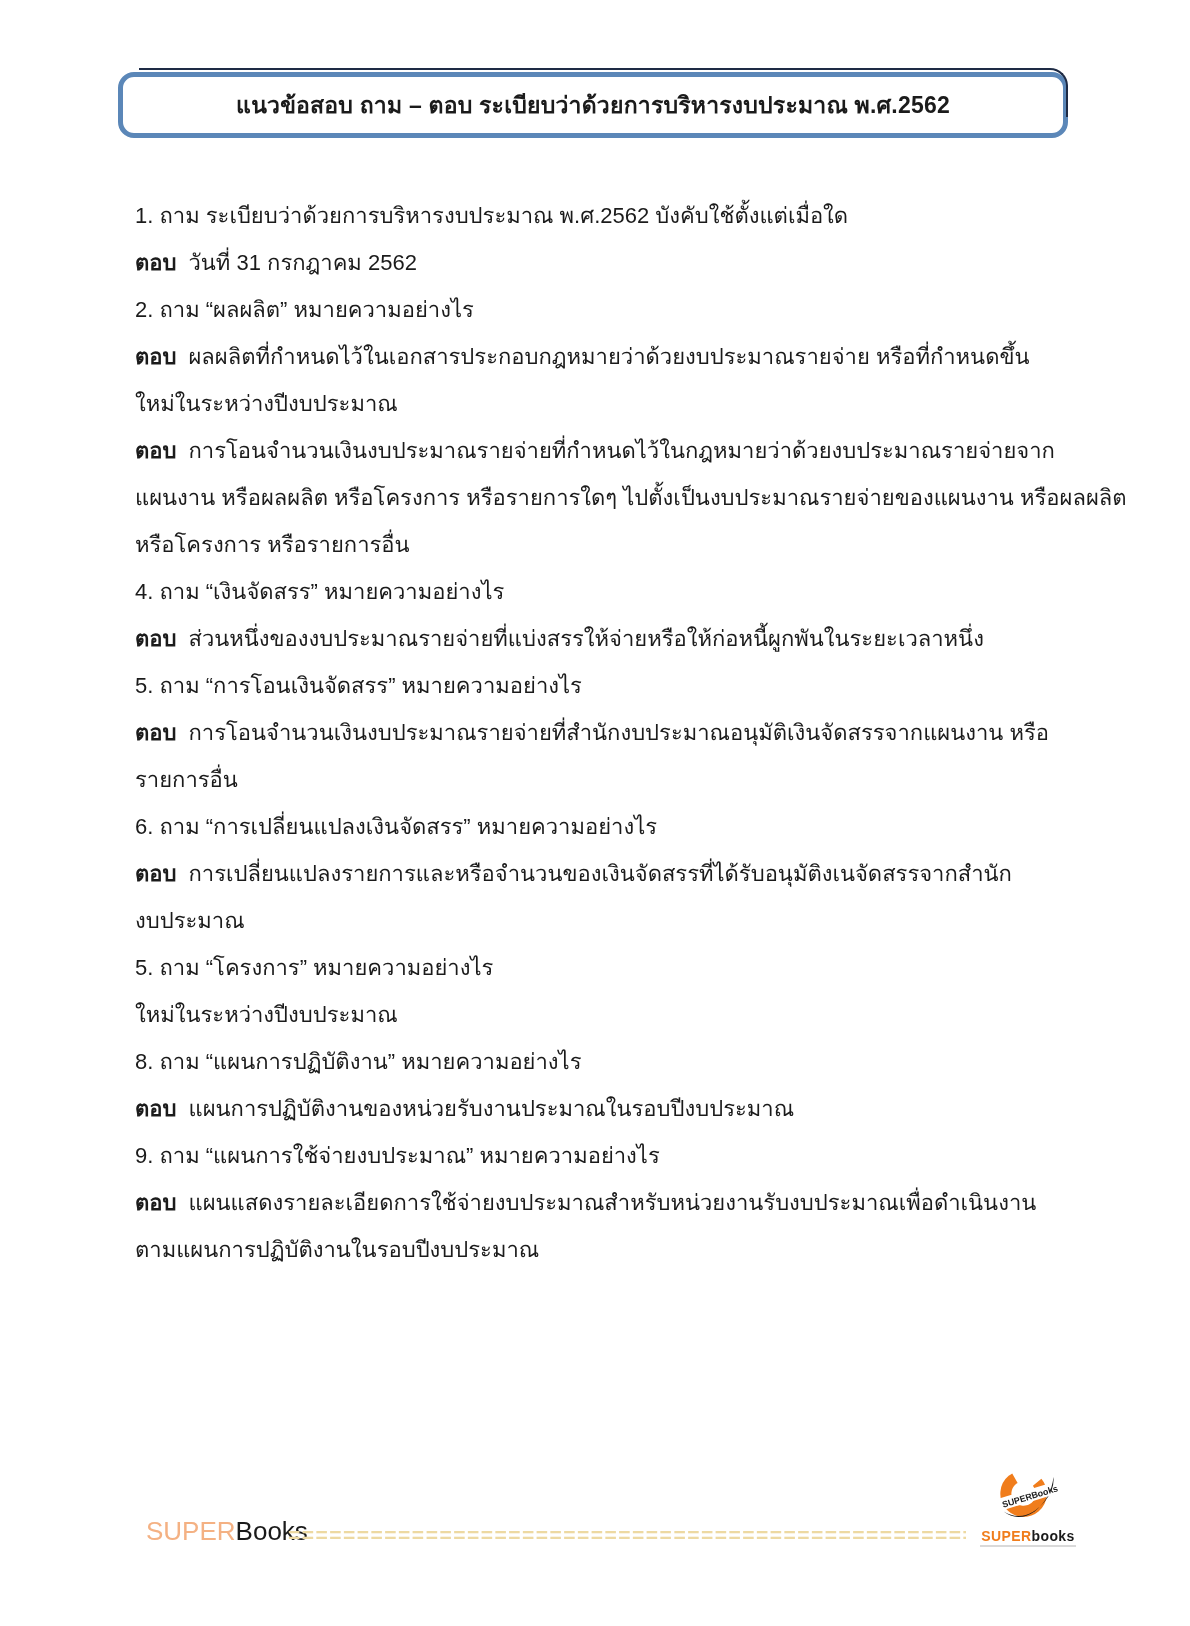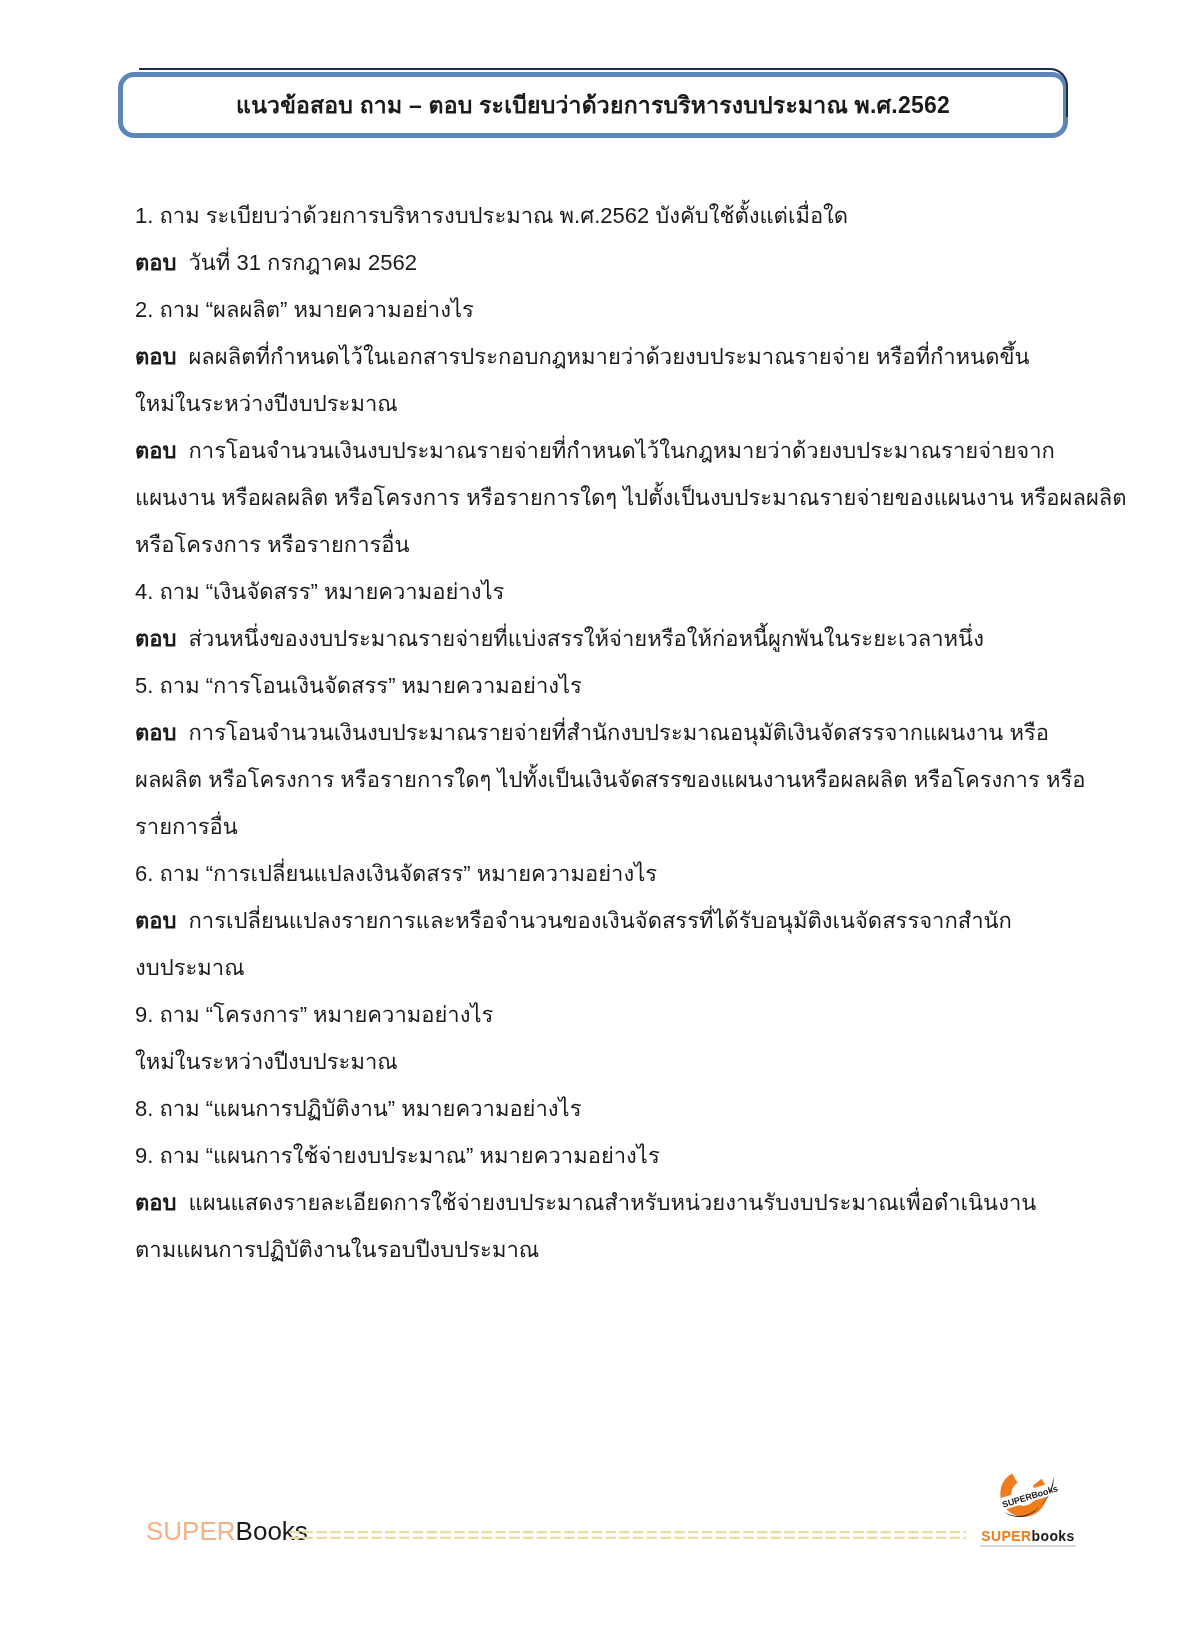--- a/index.html
+++ b/index.html
@@ -81,33 +81,35 @@
 
     <div class="line q-line">4. ถาม “เงินจัดสรร” หมายความอย่างไร</div>
     <div class="line a-first">
       <span class="a-label">ตอบ</span><span>ส่วนหนึ่งของงบประมาณรายจ่ายที่แบ่งสรรให้จ่ายหรือให้ก่อหนี้ผูกพันในระยะเวลาหนึ่ง</span>
     </div>
 
     <div class="line q-line">5. ถาม “การโอนเงินจัดสรร” หมายความอย่างไร</div>
     <div class="line a-first">
       <span class="a-label">ตอบ</span><span>การโอนจำนวนเงินงบประมาณรายจ่ายที่สำนักงบประมาณอนุมัติเงินจัดสรรจากแผนงาน หรือ</span>
     </div>
-    <div class="line">ผลผลิต หรือโครงการ หรือรายการใดๆ ไปทั้งเป็นเงินจัดสรรของแผนงานหรือผลผลิต หรือโครงการ หรือ</div>
     <div class="line">รายการอื่น</div>
 
     <div class="line q-line">6. ถาม “การเปลี่ยนแปลงเงินจัดสรร” หมายความอย่างไร</div>
     <div class="line a-first">
       <span class="a-label">ตอบ</span><span>การเปลี่ยนแปลงรายการและหรือจำนวนของเงินจัดสรรที่ได้รับอนุมัติงเนจัดสรรจากสำนัก</span>
     </div>
     <div class="line">งบประมาณ</div>
 
-    <div class="line q-line">9. ถาม “โครงการ” หมายความอย่างไร</div>
+    <div class="line q-line">5. ถาม “โครงการ” หมายความอย่างไร</div>
     <div class="line">ใหม่ในระหว่างปีงบประมาณ</div>
 
     <div class="line q-line">8. ถาม “แผนการปฏิบัติงาน” หมายความอย่างไร</div>
+    <div class="line a-first">
+      <span class="a-label">ตอบ</span><span>แผนการปฏิบัติงานของหน่วยรับงานประมาณในรอบปีงบประมาณ</span>
+    </div>
 
     <div class="line q-line">9. ถาม “แผนการใช้จ่ายงบประมาณ” หมายความอย่างไร</div>
     <div class="line a-first">
       <span class="a-label">ตอบ</span><span>แผนแสดงรายละเอียดการใช้จ่ายงบประมาณสำหรับหน่วยงานรับงบประมาณเพื่อดำเนินงาน</span>
     </div>
     <div class="line">ตามแผนการปฏิบัติงานในรอบปีงบประมาณ</div>
 
   </div>
 
   <div class="footer">

